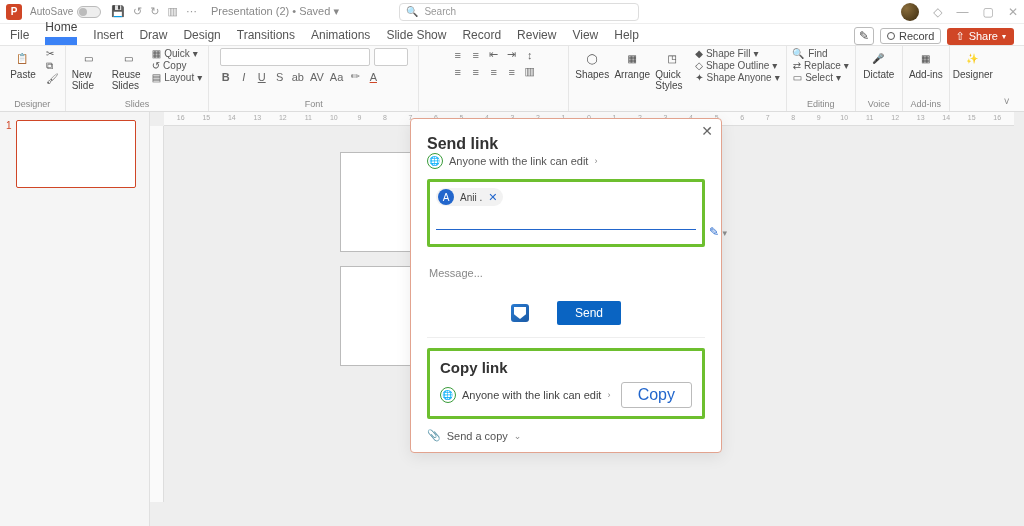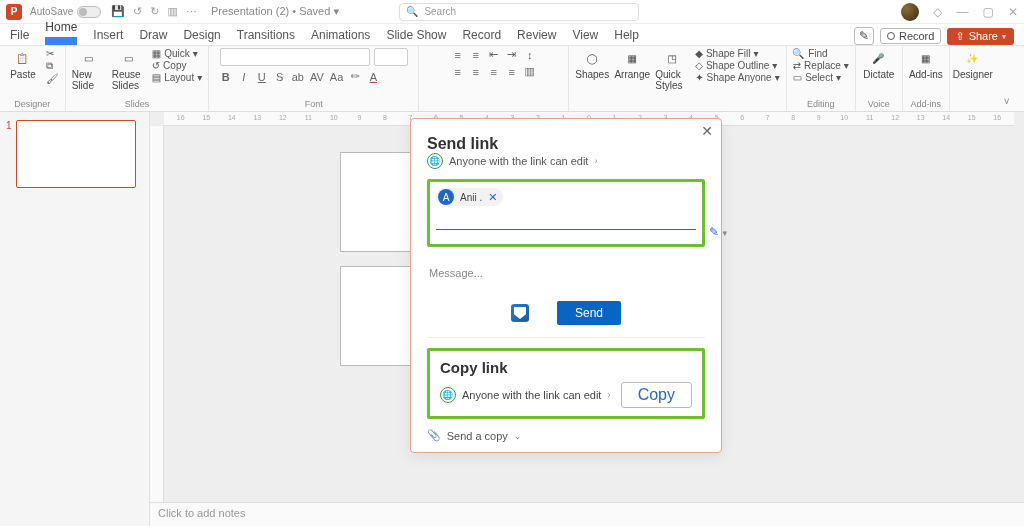--- a/index.html
+++ b/index.html
@@ -317,21 +317,20 @@
         <span>13</span>
         <span>14</span>
         <span>15</span>
         <span>16</span>
       </div>
     <div class="ruler-v"></div>
     <div class="slide-stage">
       <div class="ph"></div>
       <div class="ph"></div>
     </div>
-    <div class="notes">Click to add notes</div>
   </div>
 </div>
 
 <div class="dialog">
   <span class="close">✕</span>
   <div class="dialog-inner">
     <div class="dlg-title">Send link</div>
     <div class="perm-row">
       <div class="globe">🌐</div>
       <span>Anyone with the link can edit</span>

